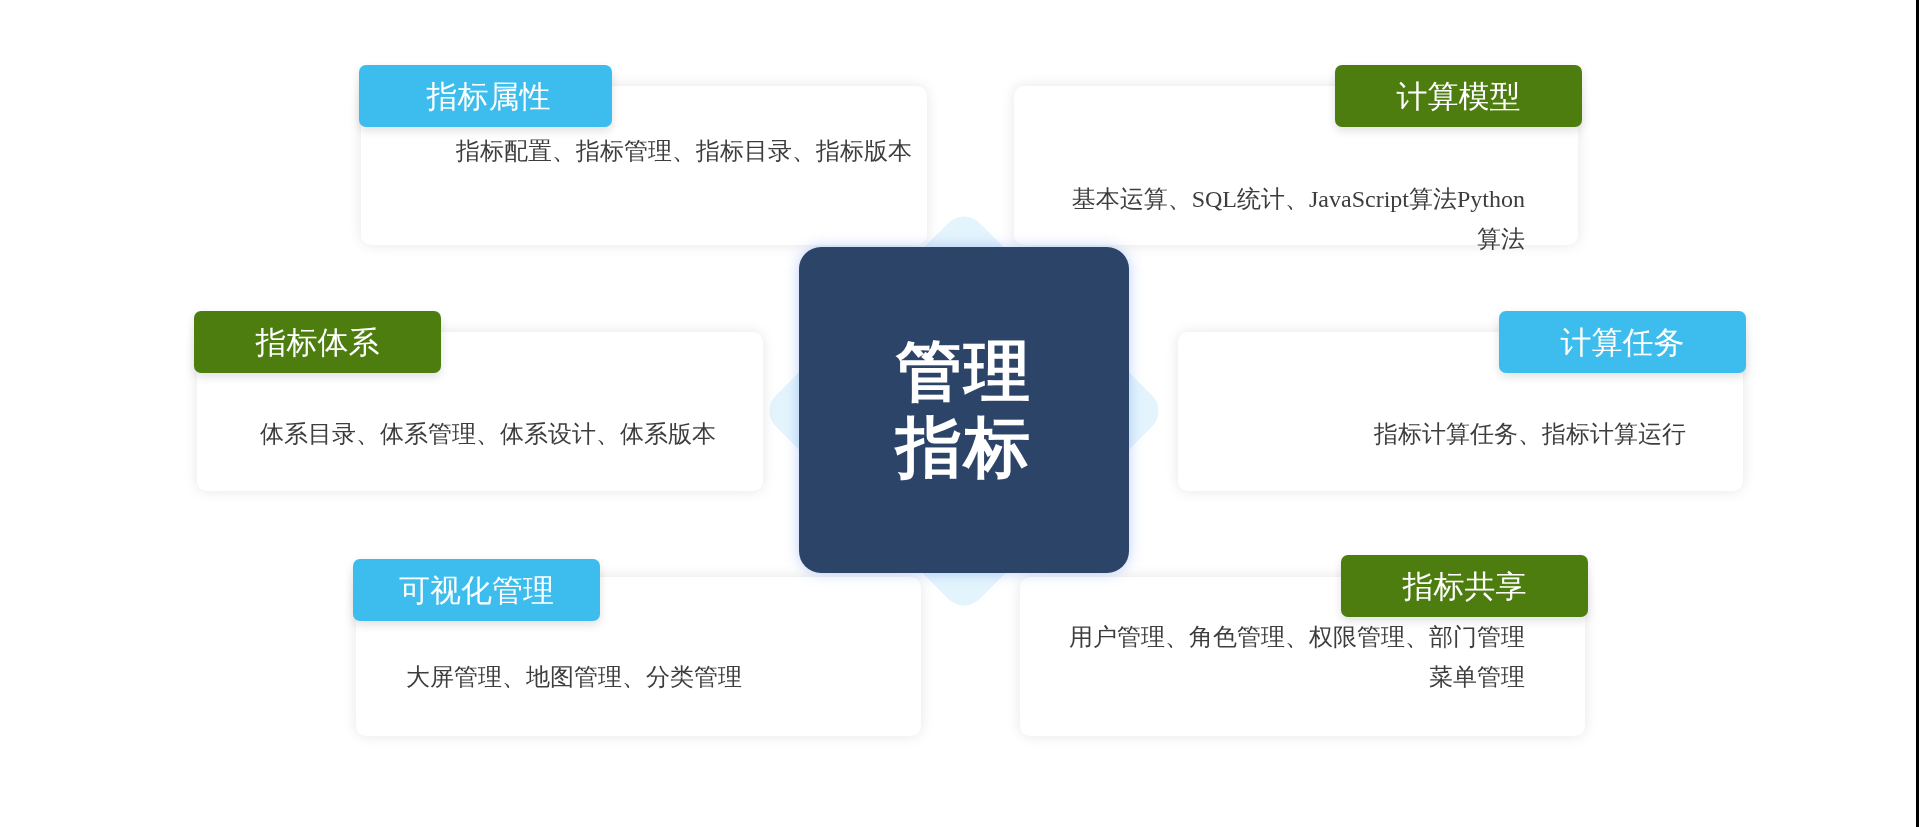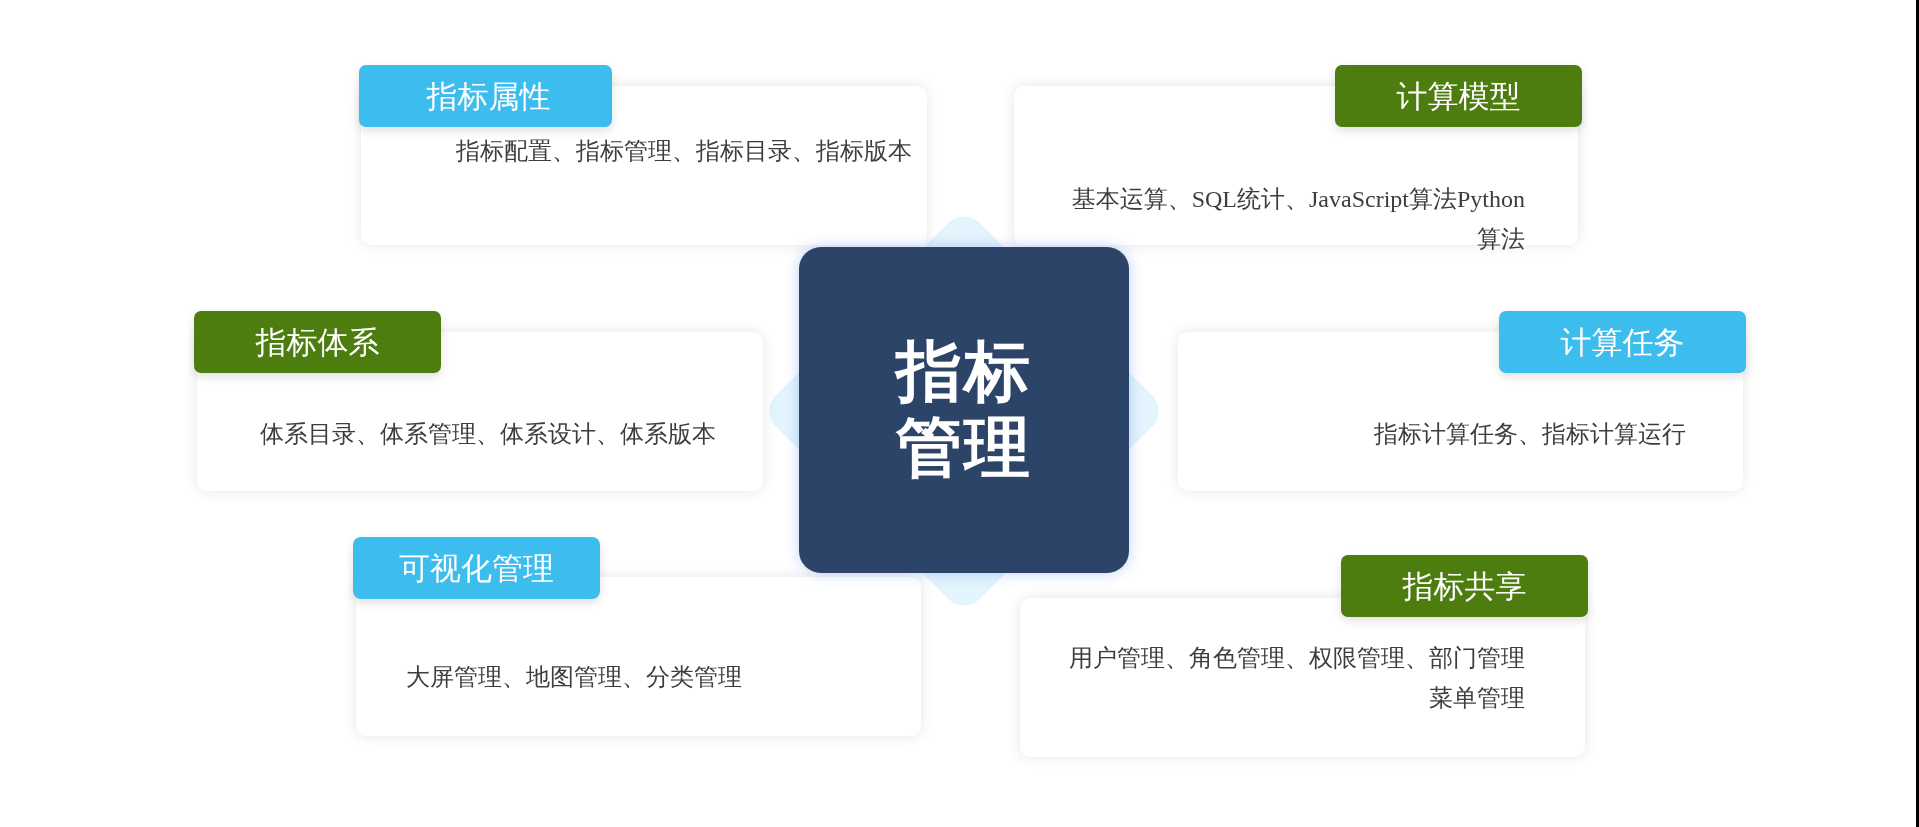--- a/index.html
+++ b/index.html
@@ -81,28 +81,28 @@
     <div>指标计算任务、指标计算运行</div>
   </div>
 </div>
 <div class="tab light" style="left:1499px; top:311px;">计算任务</div>
 
 <div class="card" style="left:356px; top:577px; width:565px; height:159px;">
   <div class="card-text" style="left:50px; top:80px;">
     <div>大屏管理、地图管理、分类管理</div>
   </div>
 </div>
-<div class="tab light" style="left:353px; top:537px;border-radius:8px;">可视化管理</div>
+<div class="tab light" style="left:353px; top:559px;">可视化管理</div>
 
-<div class="card" style="left:1020px; top:598px; width:565px; height:159px;">
+<div class="card" style="left:1020px; top:577px; width:565px; height:159px;">
   <div class="card-text right" style="right:60px; top:40px;">
     <div>用户管理、角色管理、权限管理、部门管理</div>
     <div>菜单管理</div>
   </div>
 </div>
 <div class="tab dark" style="left:1341px; top:555px;">指标共享</div>
 
 <div class="center-box">
   <div class="center-title">
+    <div>管理</div>
     <div>指标</div>
-    <div>管理</div>
   </div>
 </div>
 
 </body></html>

